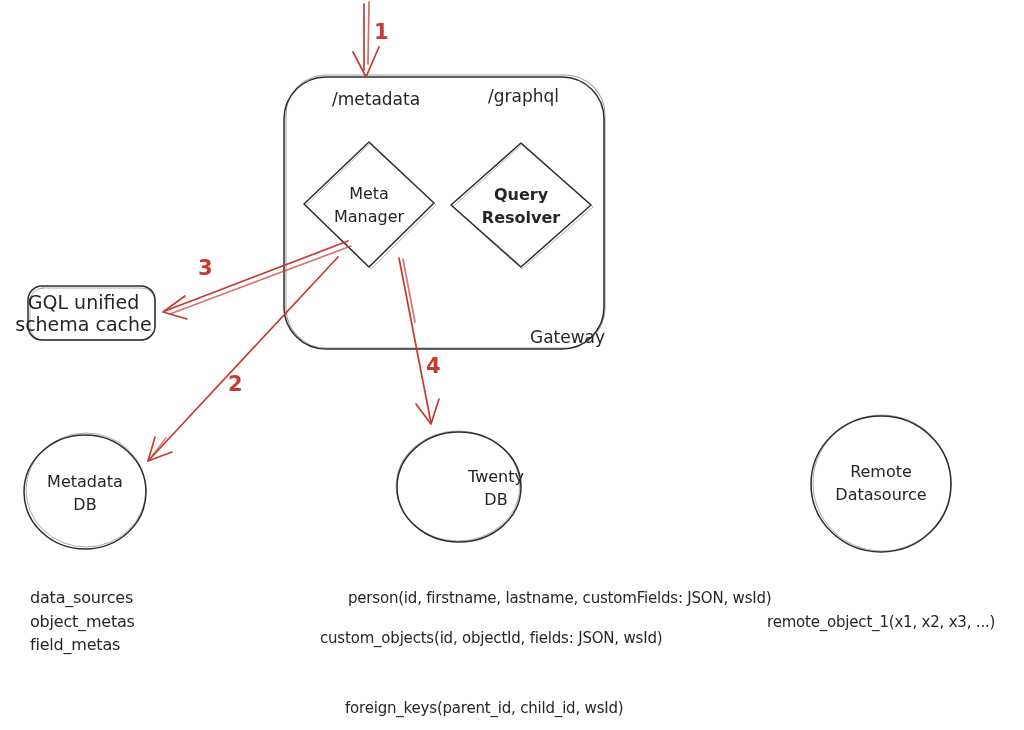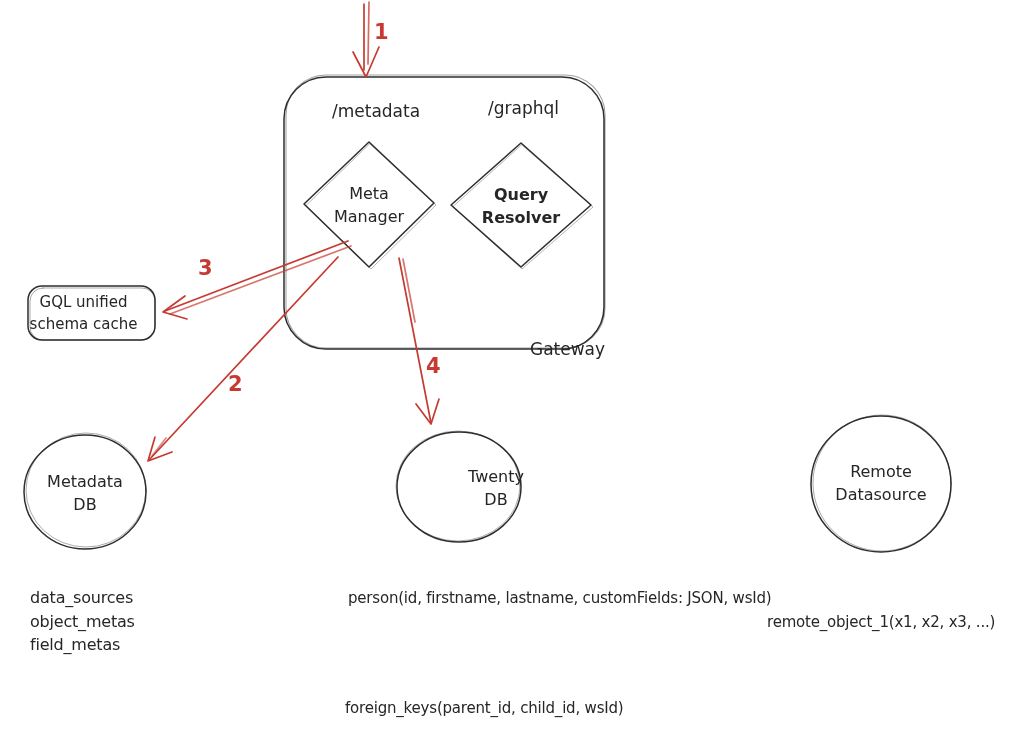--- a/index.html
+++ b/index.html
@@ -16,21 +16,21 @@
     position:absolute;
     color:#262626;
     font-size:16px;
     line-height:23px;
     white-space:nowrap;
   }
   .center2{
     text-align:center;
     display:flex;flex-direction:column;align-items:center;
   }
-  .endpoint{font-size:17px;margin-top:12px;}
+  .endpoint{font-size:17px;}
   .stepnum{
     position:absolute;
     color:#c63a32;
     font-size:21px;
     font-weight:600;
     line-height:21px;
   }
   .annot{font-size:15px;letter-spacing:-0.2px;}
   .tbl-list span{display:block;}
 </style>
@@ -100,21 +100,21 @@
     <span>Manager</span>
   </div>
 
   <div class="label center2" style="left:461px;top:183px;width:120px;font-weight:bold;">
     <span>Query</span>
     <span>Resolver</span>
   </div>
 
   <div class="label endpoint" style="left:530px;top:326px;">Gateway</div>
 
-  <div class="label center2" style="left:30px;top:291px;width:107px;font-size:15px;line-height:22px;">
+  <div class="label center2" style="left:30px;top:291px;width:107px;font-size:19px;line-height:22px;">
     <span>GQL unified</span>
     <span>schema cache</span>
   </div>
 
   <div class="stepnum" style="left:374px;top:22px;">1</div>
   <div class="stepnum" style="left:228px;top:374px;">2</div>
   <div class="stepnum" style="left:198px;top:258px;">3</div>
   <div class="stepnum" style="left:426px;top:356px;">4</div>
 
   <div class="label center2" style="left:25px;top:470px;width:120px;">
@@ -130,16 +130,17 @@
     <span>Datasource</span>
   </div>
 
   <div class="label annot tbl-list" style="left:30px;top:586px;font-size:16px;line-height:23.5px;">
     <span>data_sources</span>
     <span>object_metas</span>
     <span>field_metas</span>
   </div>
 
   <div class="label annot" style="left:308px;top:587px;margin-left:40px;">person(id, firstname, lastname, customFields: JSON, wsId)</div>
+  <div class="label annot" style="left:320px;top:627px;">custom_objects(id, objectId, fields: JSON, wsId)</div>
   <div class="label annot" style="left:345px;top:697px;">foreign_keys(parent_id, child_id, wsId)</div>
   <div class="label annot" style="left:767px;top:583px;margin-top:28px;">remote_object_1(x1, x2, x3, ...)</div>
 
 </div>
 
 </body></html>

